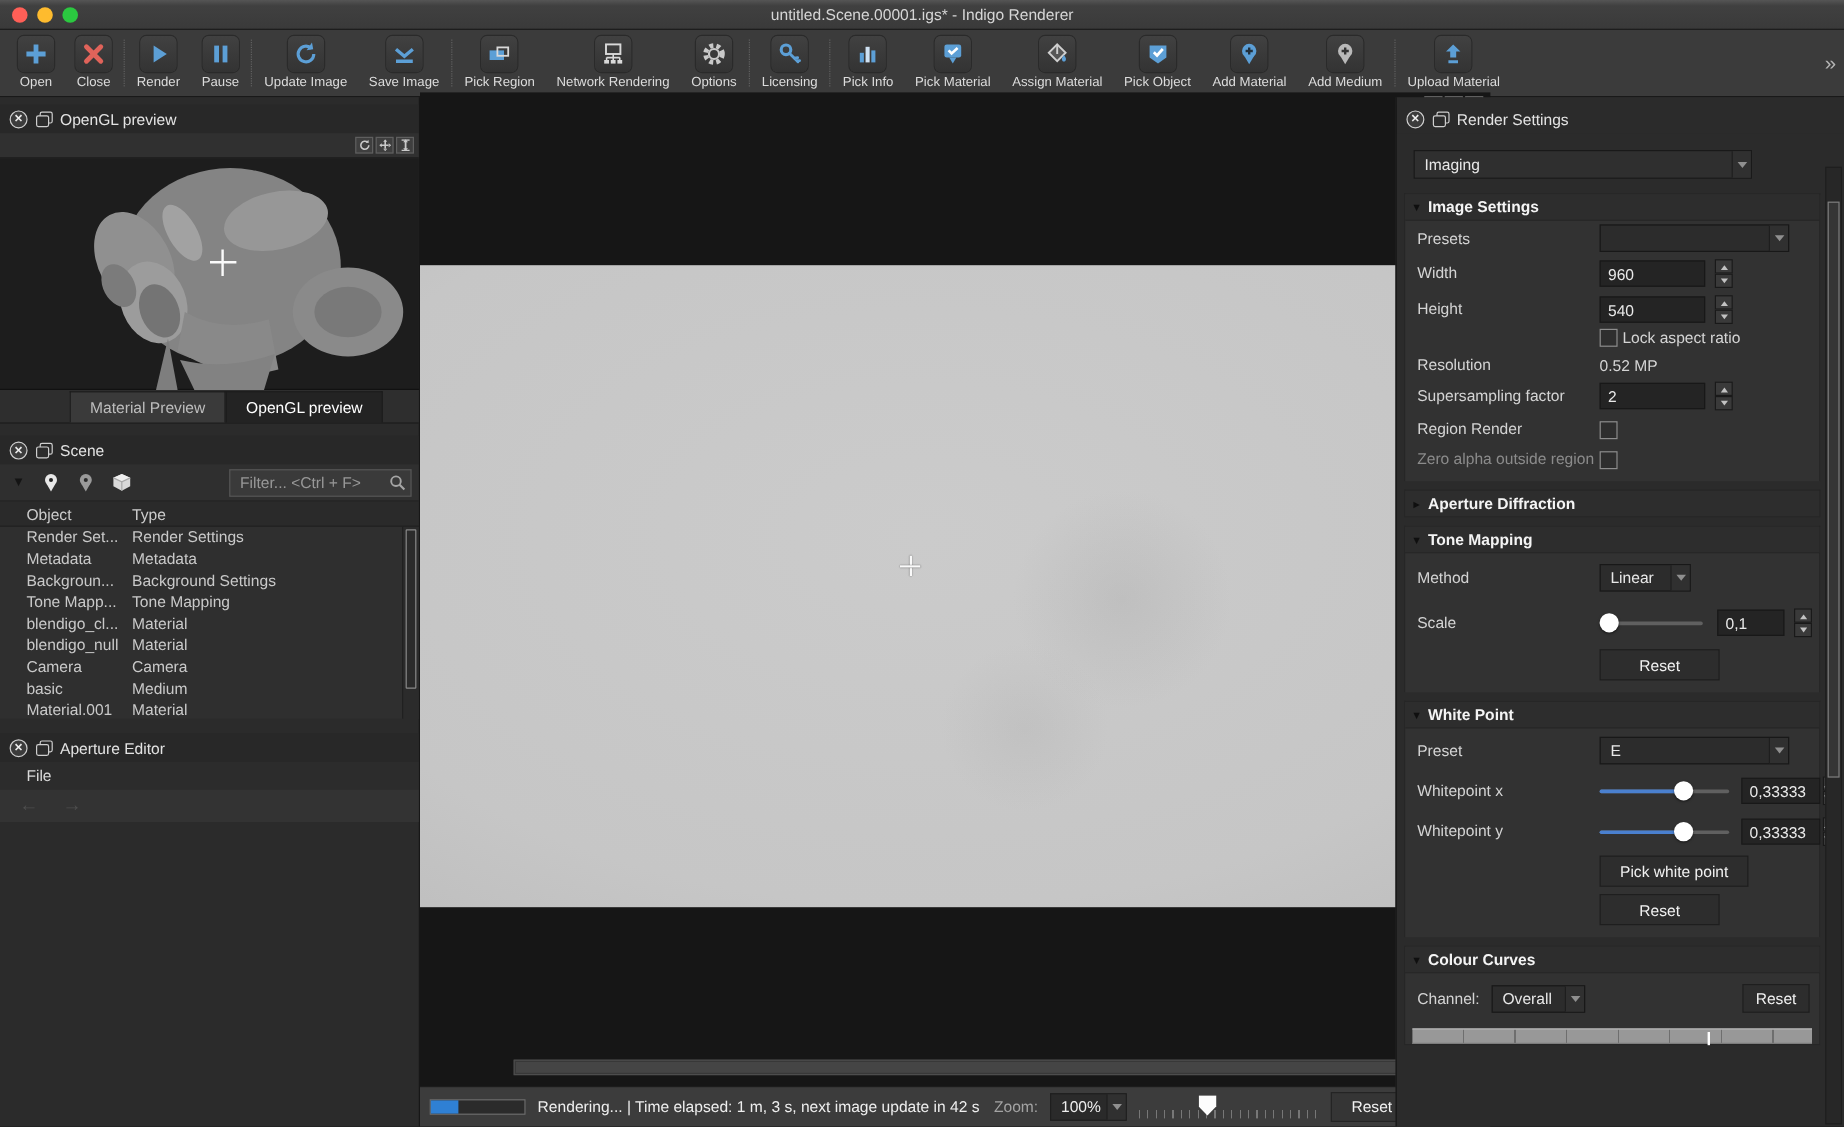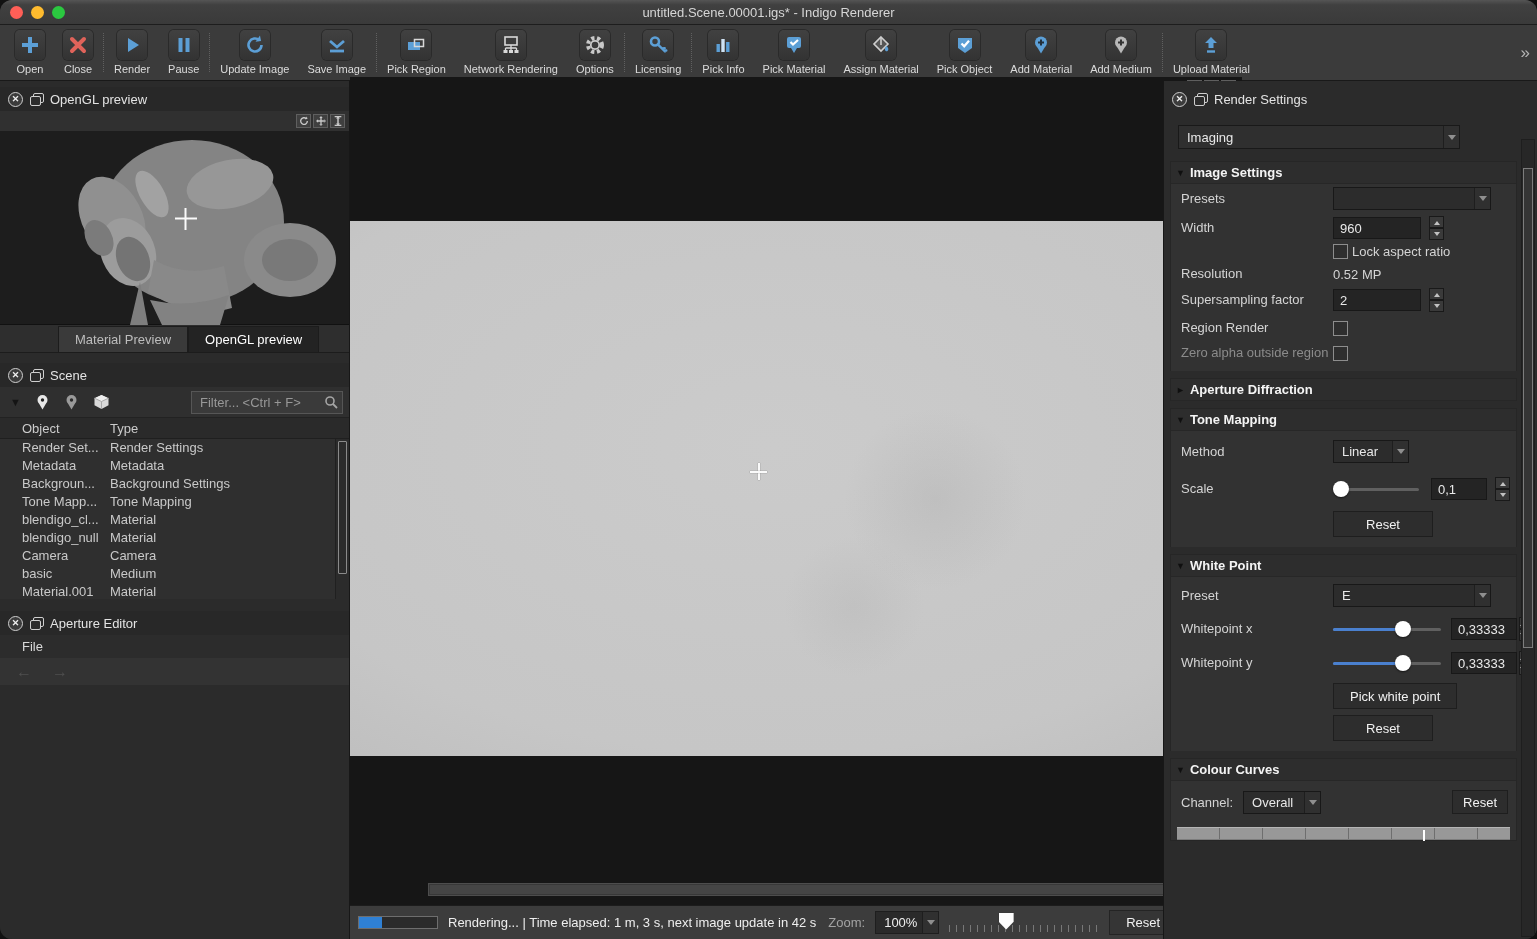--- a/index.html
+++ b/index.html
@@ -1,17 +1,17 @@
 <!DOCTYPE html>
 <html><head>
 <meta charset="utf-8">
 <style>
   * { box-sizing: border-box; margin: 0; padding: 0; }
   body { background:#111; font-family:"Liberation Sans", sans-serif; }
-  .window { position:relative; width:1537px; height:939px; background:#262626; overflow:hidden;border-radius:12px; }
+  .window { position:relative; width:1537px; height:939px; background:#262626; overflow:hidden; }
 
   
   .titlebar { position:absolute; left:0; top:0; right:0; height:25px;
     background:linear-gradient(#555 0%, #404040 20%, #3a3a3a 100%);
     border-bottom:1px solid #1d1d1d; display:flex; align-items:center; justify-content:center; }
   .tlights { position:absolute; left:10px; top:6px; display:flex; gap:8px; }
   .tlights span { width:13px; height:13px; border-radius:50%; }
   .tl-red{ background:#ff5f57;} .tl-yellow{ background:#febb2e;} .tl-green{ background:#2bc840;}
   .wtitle { color:#d6d6d6; font-size:13px; }
 
@@ -551,20 +551,30 @@
         <div class="prow">
           <span class="plabel">Width</span>
           <span class="num-wrap">
               <input class="num-input" style="width: 88px;" value="960">
               <span class="spin">
                 <i class="up"></i>
                 <i class="dn"></i>
               </span>
             </span>
         </div>
+        <div class="prow">
+          <span class="plabel">Height</span>
+          <span class="num-wrap">
+              <input class="num-input" style="width: 88px;" value="540">
+              <span class="spin">
+                <i class="up"></i>
+                <i class="dn"></i>
+              </span>
+            </span>
+        </div>
         <div class="prow" style="min-height:20px;padding-top:0">
           <span class="plabel"></span>
           <span class="cbx"></span>
           <span class="pvalue" style="margin-left:4px">Lock aspect ratio</span>
         </div>
         <div class="prow" style="min-height:22px">
           <span class="plabel">Resolution</span>
           <span class="pvalue">0.52 MP</span>
         </div>
         <div class="prow">

